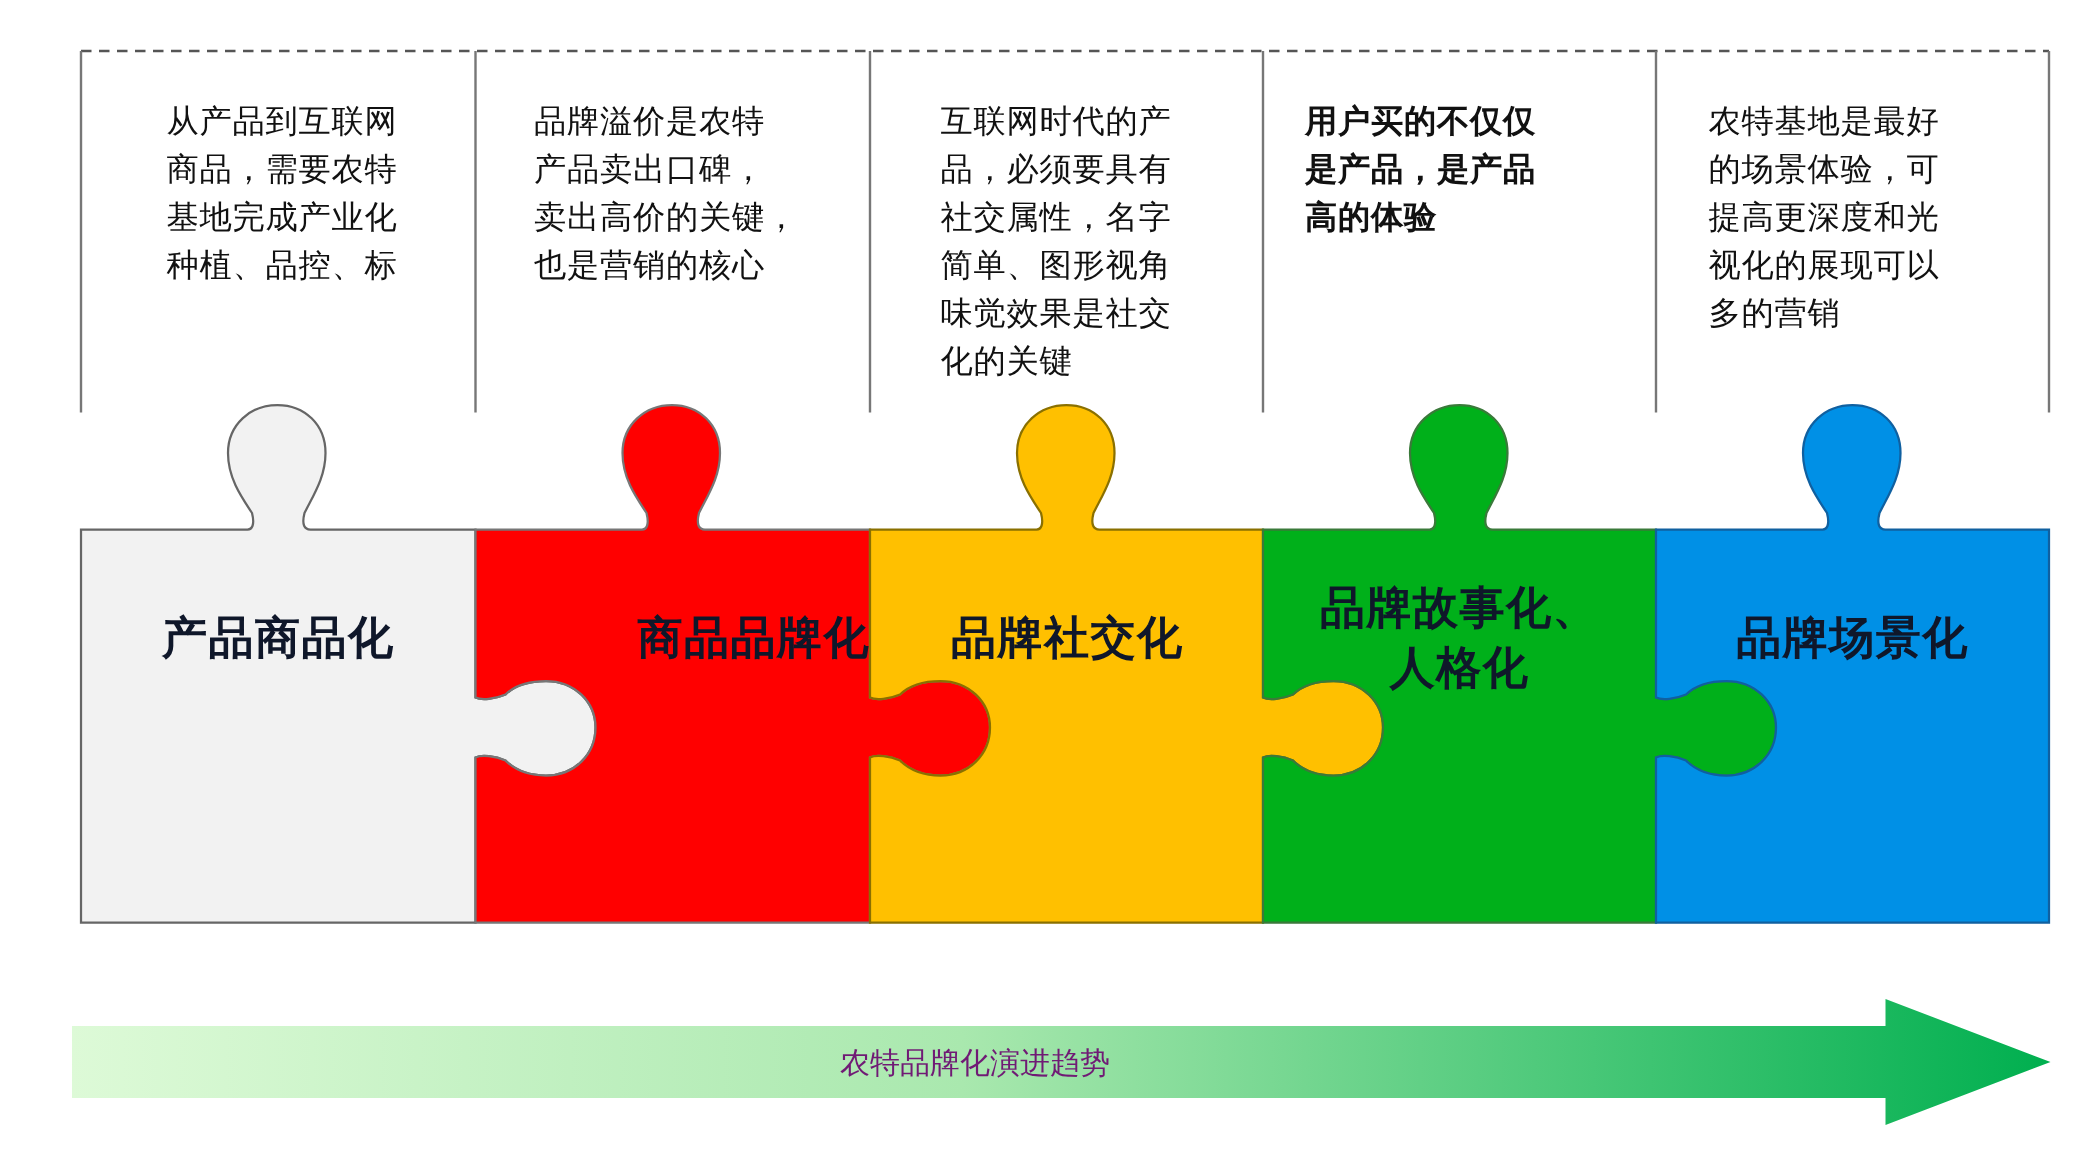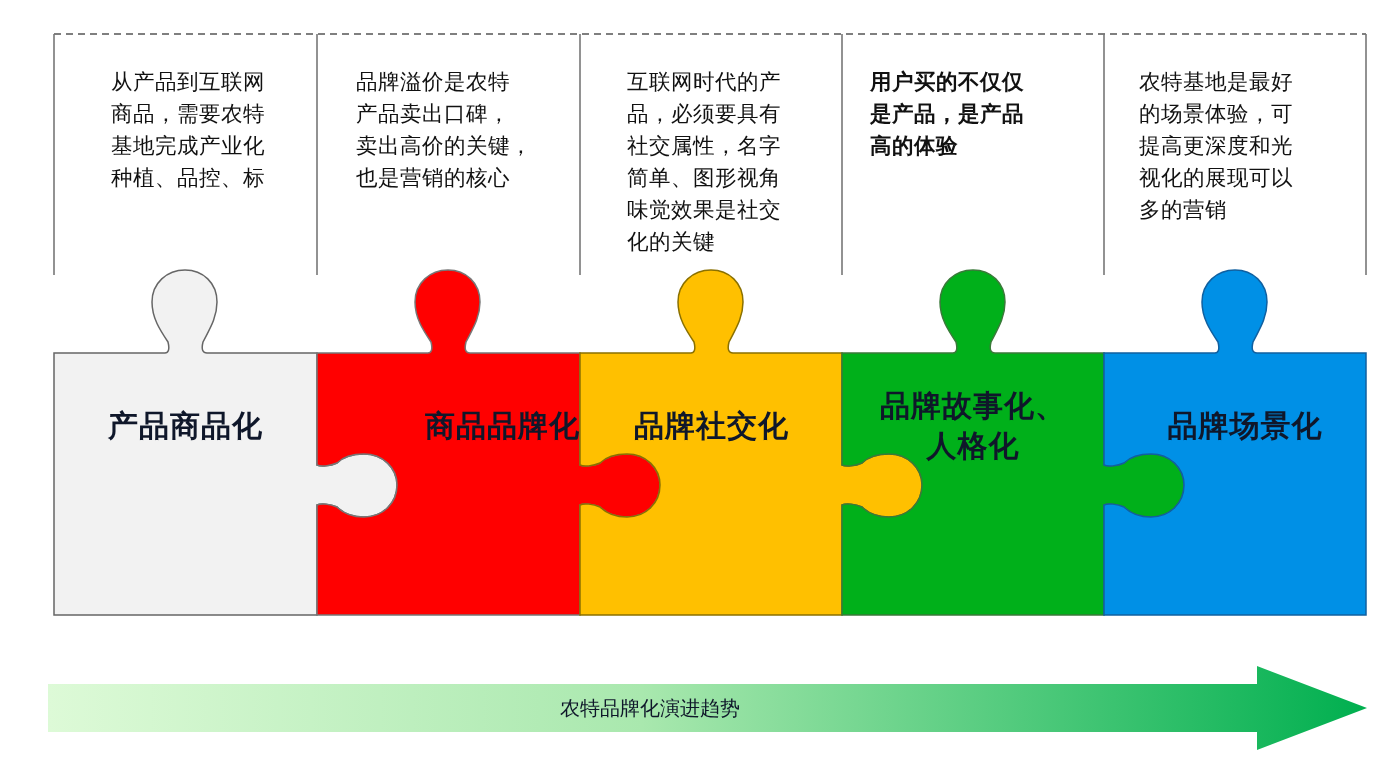--- a/index.html
+++ b/index.html
@@ -4,21 +4,21 @@
 <style>
   html, body { margin: 0; padding: 0; background: #ffffff; }
   body { width: 1400px; height: 781px; position: relative; overflow: hidden;
          font-family: "DejaVu Sans", "Liberation Sans", sans-serif; }
   #frame { position: absolute; left: 0; top: 0; }
   .desc { position: absolute; top: 66px; width: 190px; font-size: 21.5px; line-height: 32px;
           color: #111; letter-spacing: 0.5px; }
   .title { position: absolute; font-size: 30px; font-weight: bold; color: #0f172a;
            text-align: center; line-height: 40px; letter-spacing: 1px; }
   .arrow-label { position: absolute; left: 0; width: 1300px; top: 695px; text-align: center;
-                 font-size: 20px; color: #0f172a; }
+                 font-size: 20px; color: #701a75; }
 </style>
 </head>
 <body>
 
 <svg id="frame" width="1400" height="781" viewBox="0 0 1400 781">
   <defs>
     <linearGradient id="trendGrad" x1="0" y1="0" x2="1" y2="0">
       <stop offset="0" stop-color="#DDFAD7"></stop>
       <stop offset="0.45" stop-color="#A9E8AE"></stop>
       <stop offset="1" stop-color="#00AF4F"></stop>
@@ -91,15 +91,15 @@
   <div>多的营销</div>
 </div>
 
 <div class="title" style="left:54px; width:263px; top:406px;">产品商品化</div>
 <div class="title" style="left:317px; width:263px; top:406px;text-align:right;">商品品牌化</div>
 <div class="title" style="left:580px; width:263px; top:406px;font-family:Liberation Serif, serif;">品牌社交化</div>
 <div class="title" style="left:842px; width:262px; top:386px;">
   <div>品牌故事化、</div>
   <div>人格化</div>
 </div>
-<div class="title" style="left:1104px; width:262px; top:406px;margin-left:10px;">品牌场景化</div>
+<div class="title" style="left:1104px; width:262px; top:406px;">品牌场景化</div>
 
 <div class="arrow-label">农特品牌化演进趋势</div>
 
 </body></html>

